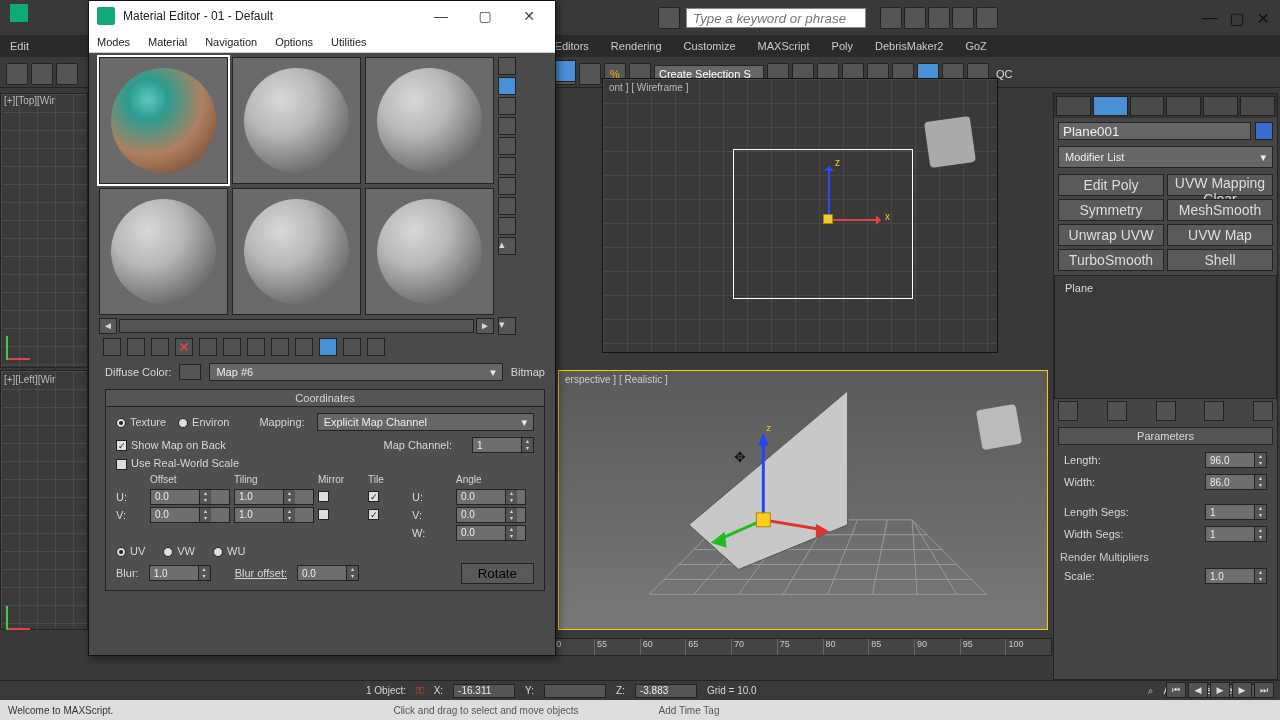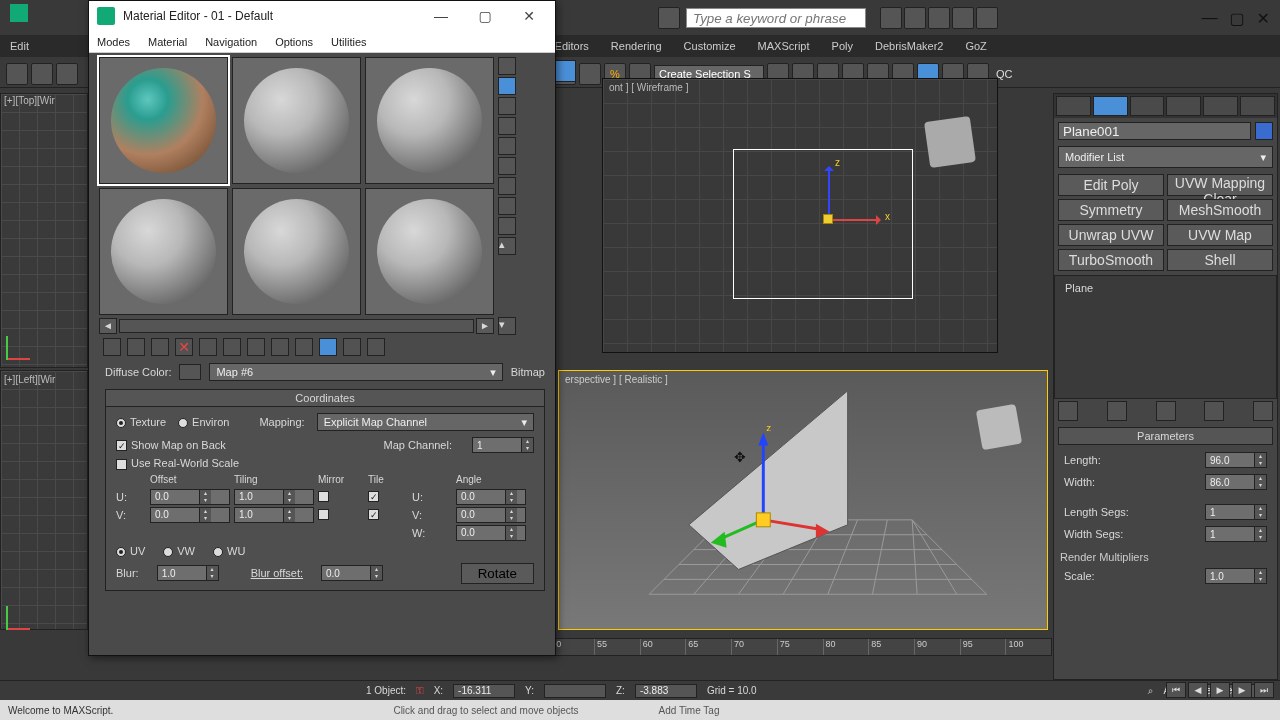--- a/index.html
+++ b/index.html
@@ -508,21 +508,21 @@
                 <span>▴</span>
                 <span>▾</span>
               </div>
             </div>
         </div>
         <div style="display:flex;gap:18px;margin-top:4px;">
           <label><span class="radio on"></span><span>UV</span></label>
           <label><span class="radio"></span><span>VW</span></label>
           <label><span class="radio"></span><span>WU</span></label>
         </div>
-        <div style="display:flex;align-items:center;gap:18px;margin-top:6px;">
+        <div style="display:flex;align-items:center;gap:10px;margin-top:6px;">
           <span>Blur:</span>
           <div class="spinner">
               <input value="1.0" style="">
               <div class="spin-btns">
                 <span>▴</span>
                 <span>▾</span>
               </div>
             </div>
           <span style="margin-left:14px;text-decoration:underline;">Blur offset:</span>
           <div class="spinner">

